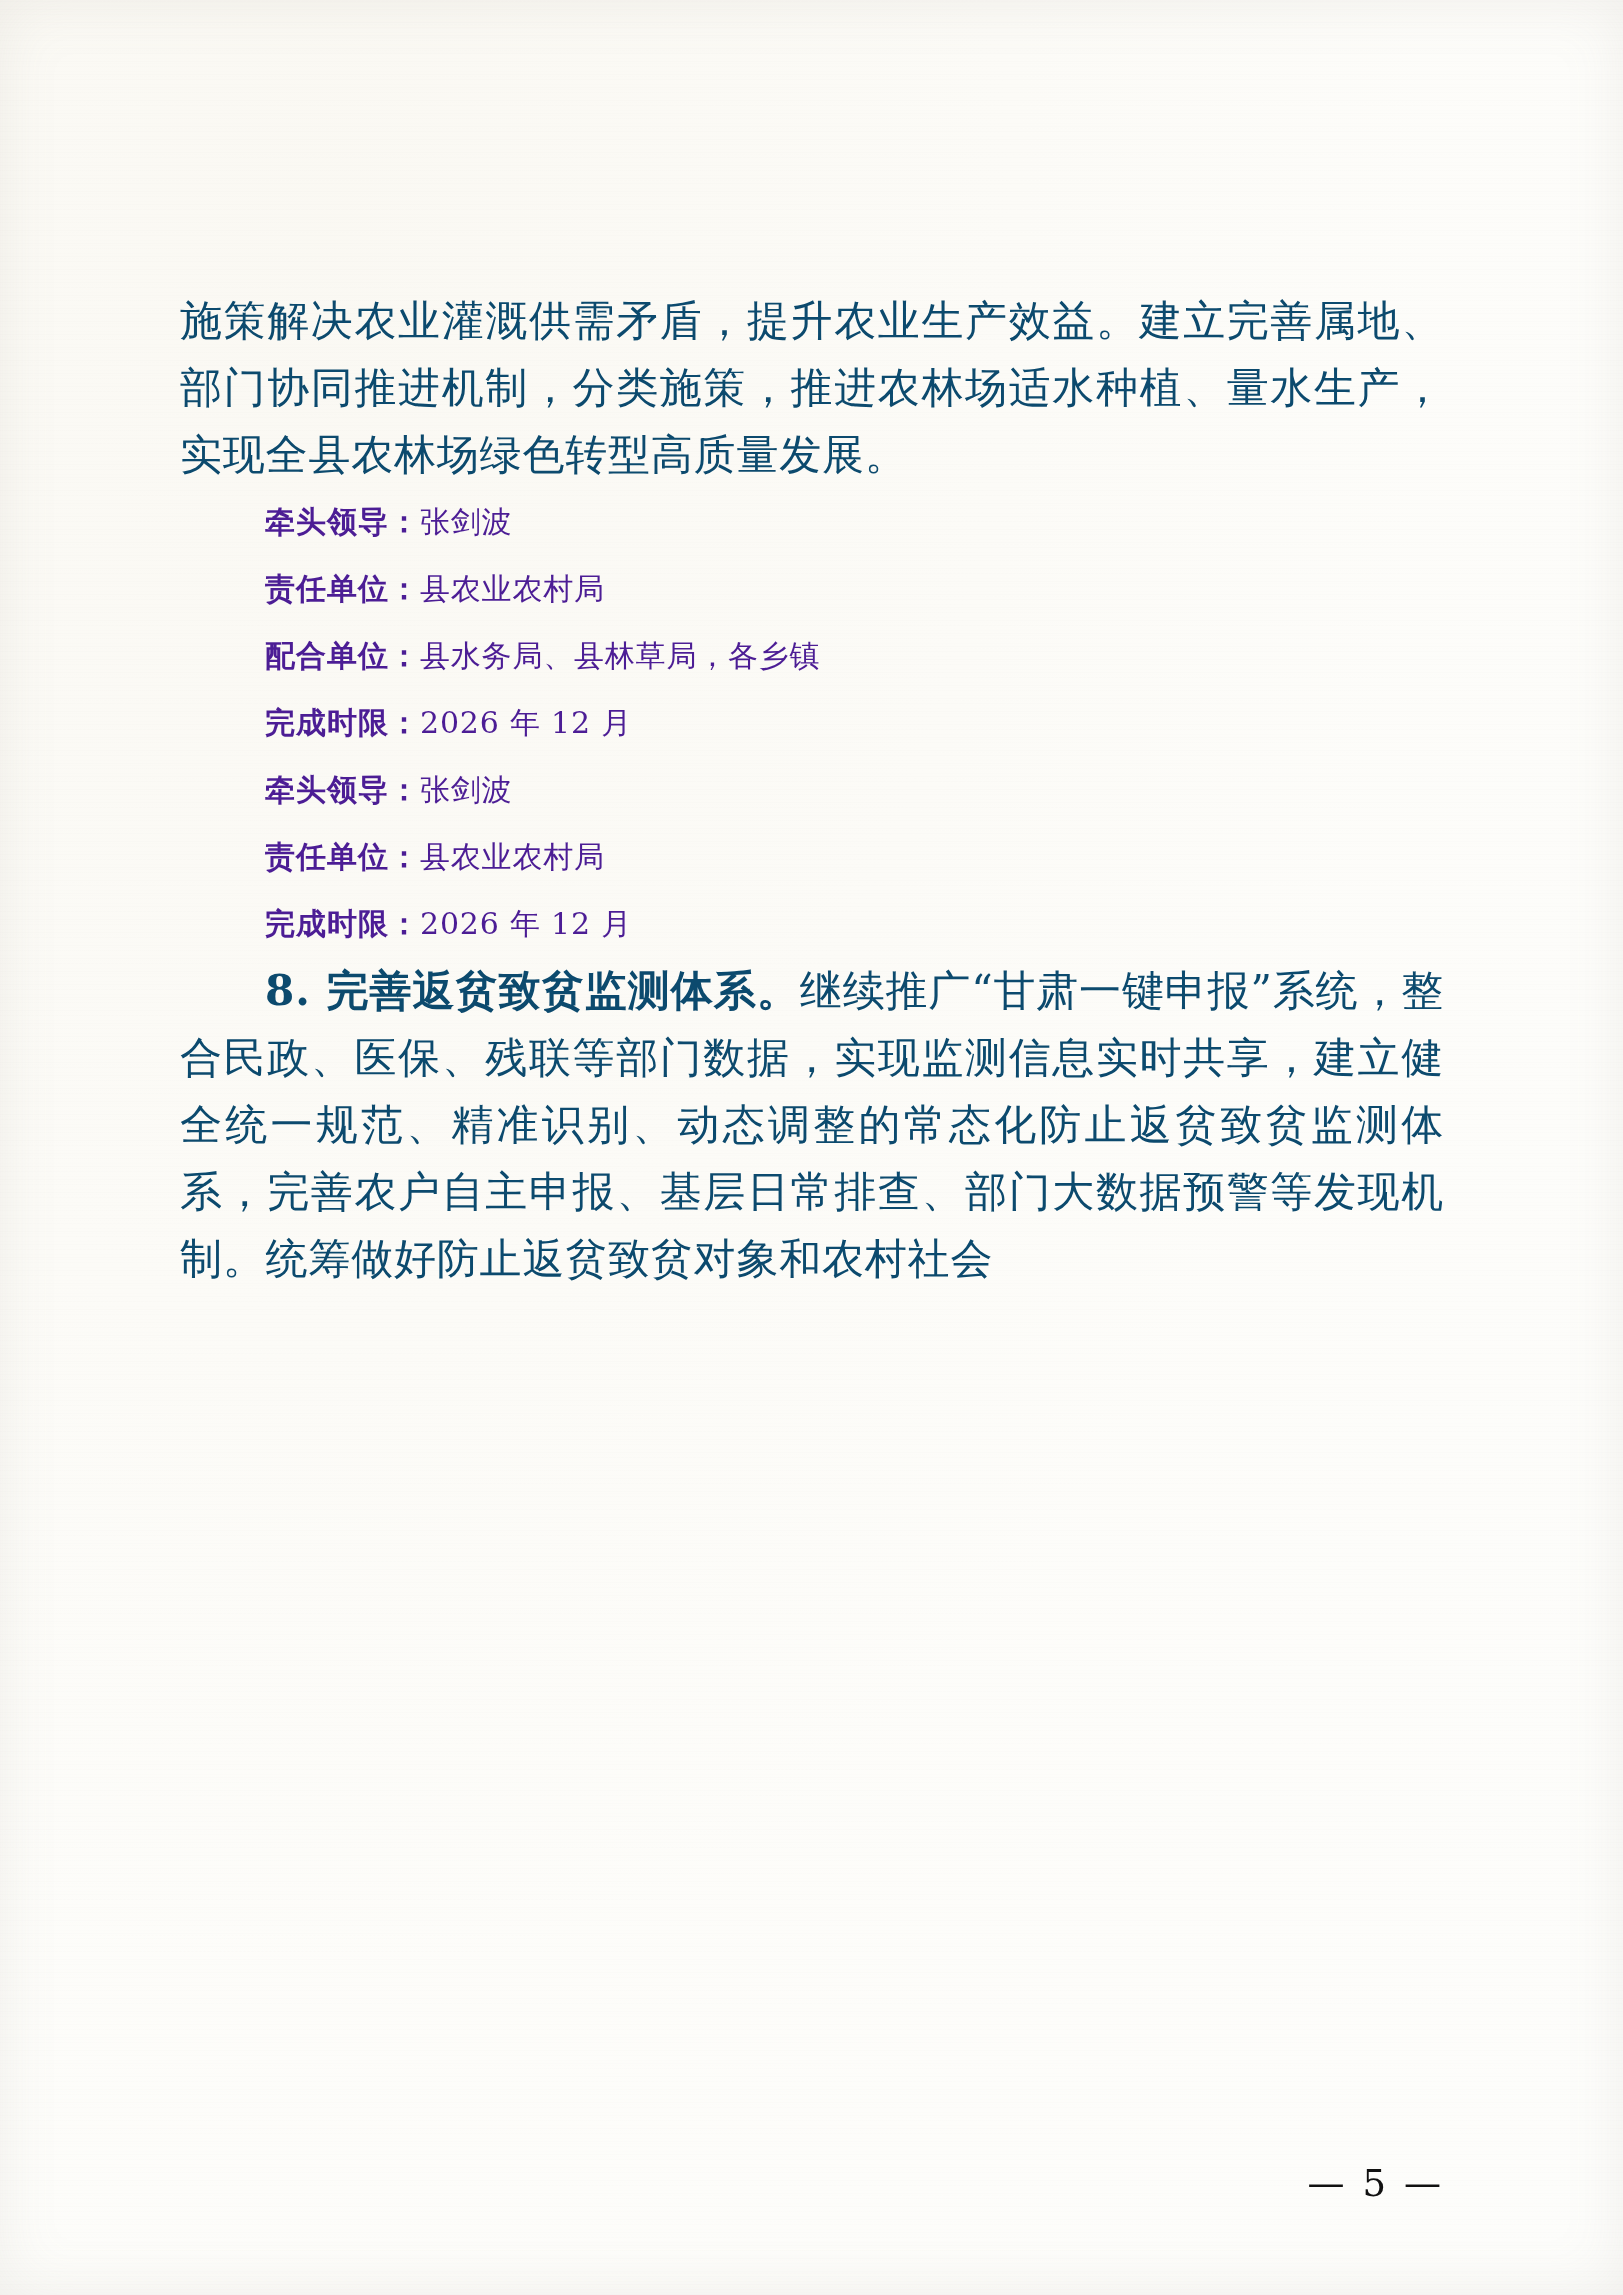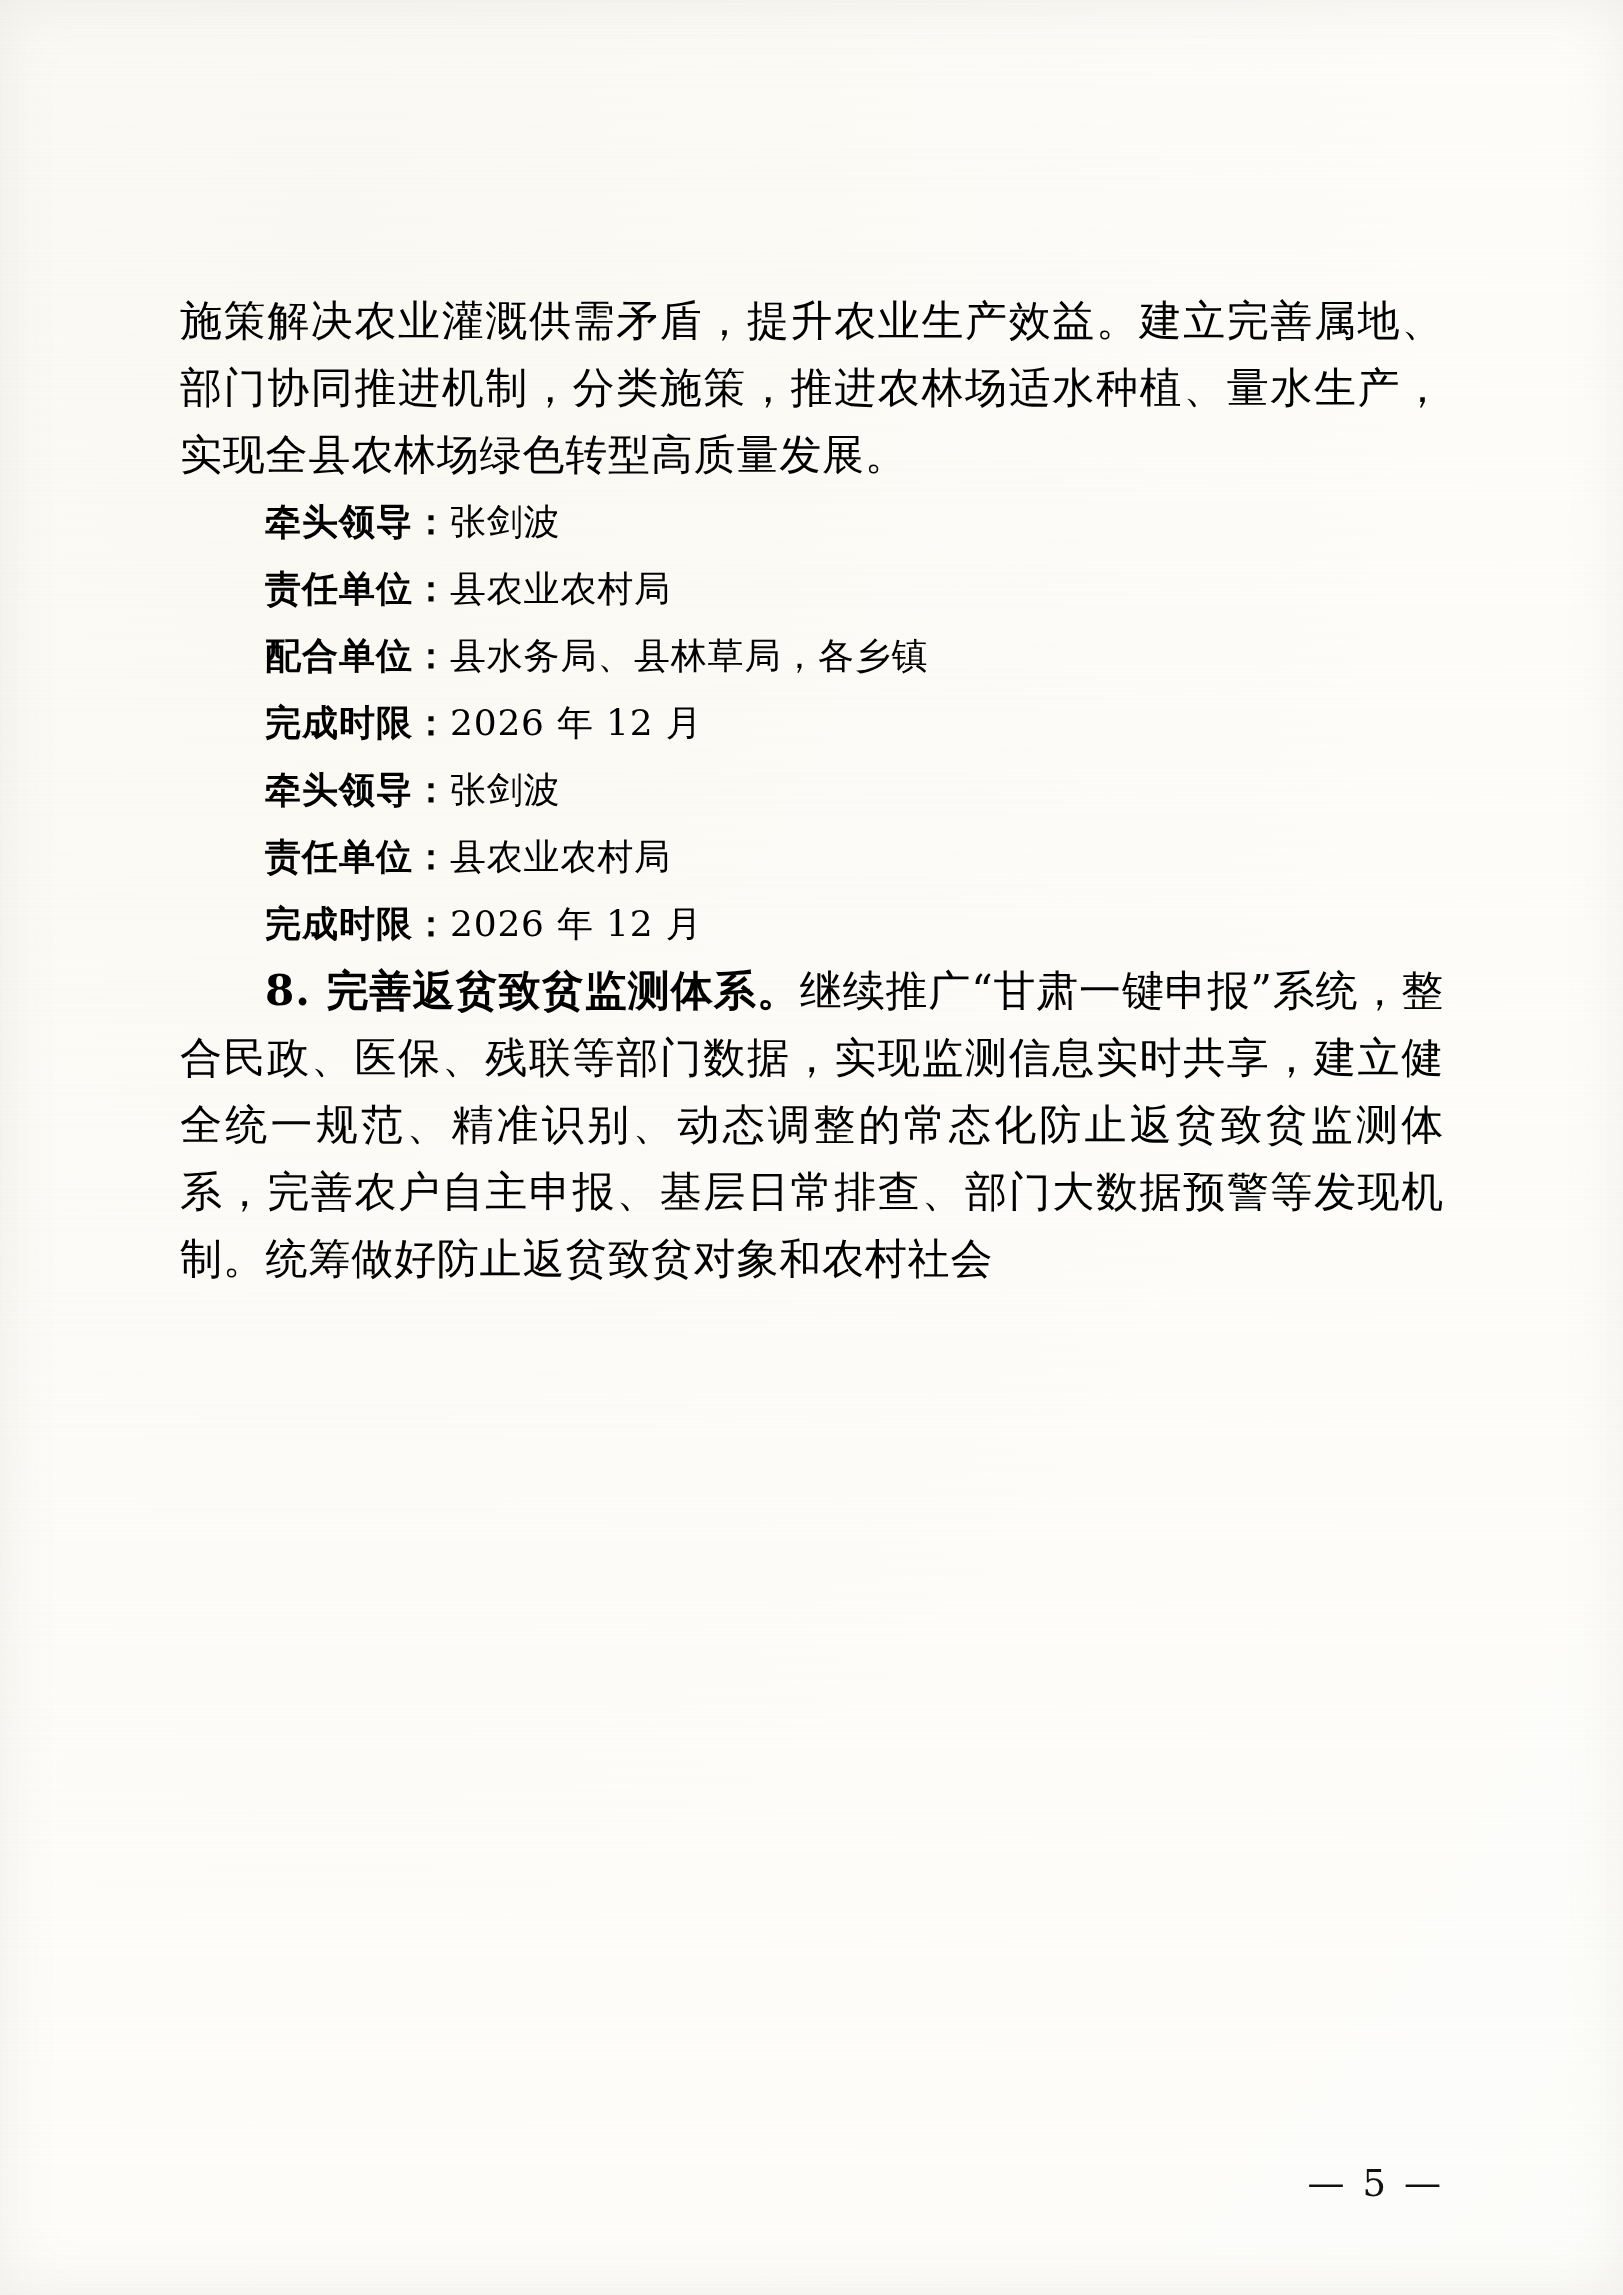--- a/index.html
+++ b/index.html
@@ -32,35 +32,35 @@
     top: 287px;
     width: 1264px;
   }
   .para {
     font-size: 42px;
     line-height: 67px;
     letter-spacing: 0.8px;
     text-align: justify;
     text-justify: inter-ideograph;
     margin: 0 0 0 0;
-    color: #000000;
+    color: #0c4a6e;
   }
   .para.body {
     text-indent: 0;
   }
   .para.indent {
     text-indent: 85px;
   }
   .field-line {
-    font-size: 36px;
+    font-size: 30px;
     line-height: 67px;
     letter-spacing: 0.8px;
     padding-left: 85px;
     white-space: nowrap;
-    color: #000000;
+    color: #4c1d95;
   }
   .field-label {
     font-weight: bold;
     font-family: "DejaVu Serif", "Liberation Serif", serif;
     letter-spacing: 1px;
   }
   .field-value {
     font-weight: normal;
     letter-spacing: 0.8px;
   }

